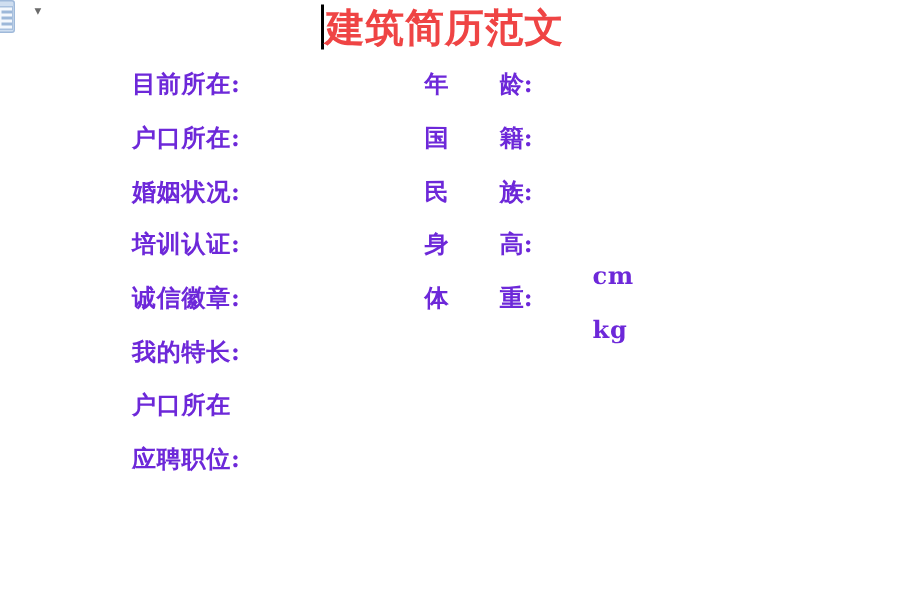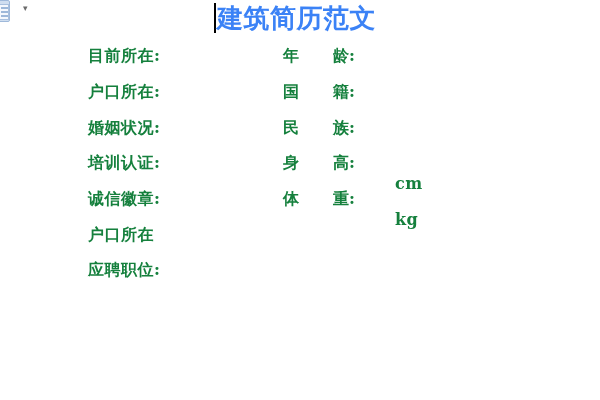--- a/index.html
+++ b/index.html
@@ -77,39 +77,39 @@
   .caret {
     width: 2px;
     height: 30px;
     background: #000000;
     margin-right: 1px;
   }
   .title {
     margin: 0;
     font-size: 26px;
     font-weight: bold;
-    color: #3b82f6;
+    color: #ef4444;
     letter-spacing: 0.5px;
     white-space: nowrap;
   }
 
   
   .rows {
     position: absolute;
     left: 88px;
     top: 39px;
     width: 505px;
   }
   .row {
     height: 35.7px;
     display: flex;
     align-items: center;
     font-size: 16px;
     font-weight: bold;
-    color: #15803d;
+    color: #6d28d9;
     white-space: nowrap;
   }
   .lbl {
     display: inline-block;
     width: 195px;
     letter-spacing: 0.5px;
   }
   .rgroup {
     display: inline-flex;
     width: 72px;
@@ -184,20 +184,23 @@
     <div class="row">
       <span class="lbl">诚信徽章:</span>
       <span class="rgroup">
         <span>体</span>
         <span>重:</span>
       </span>
       <span class="unit">kg</span>
     </div>
 
 
+    <div class="row">
+      <span class="lbl">我的特长:</span>
+    </div>
 
     <div class="row">
       <span class="lbl">户口所在</span>
     </div>
 
 
     <div class="row">
       <span class="lbl">应聘职位:</span>
     </div>
 

